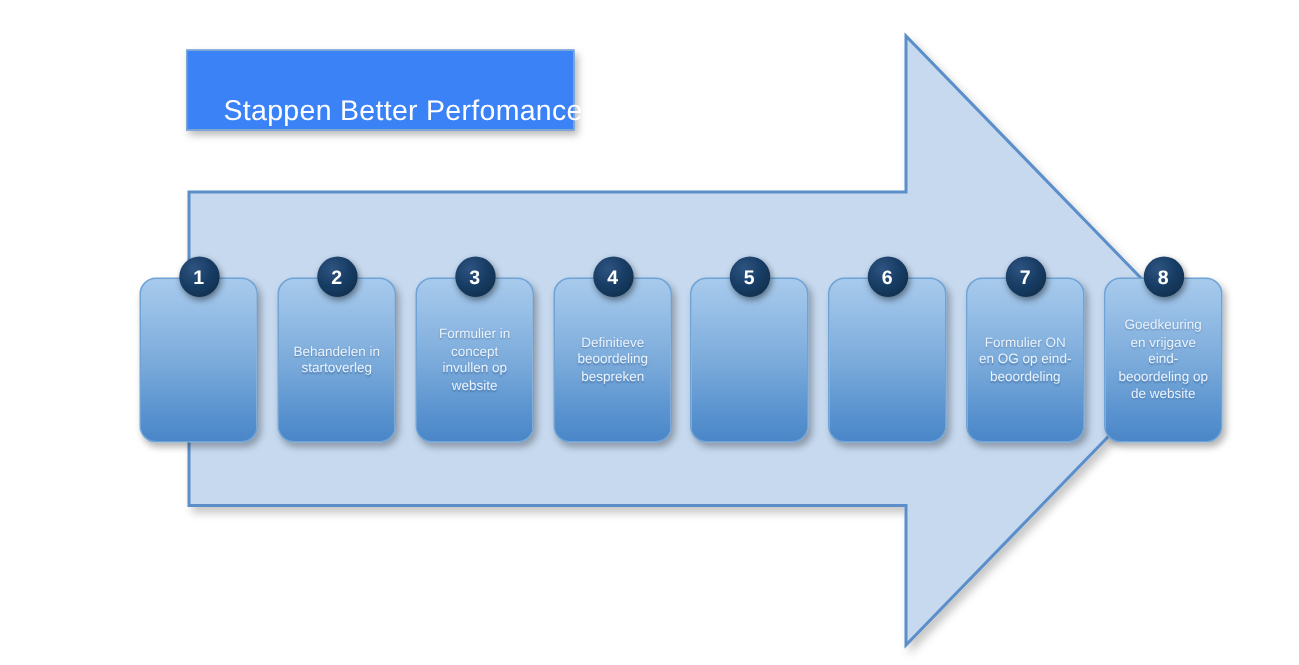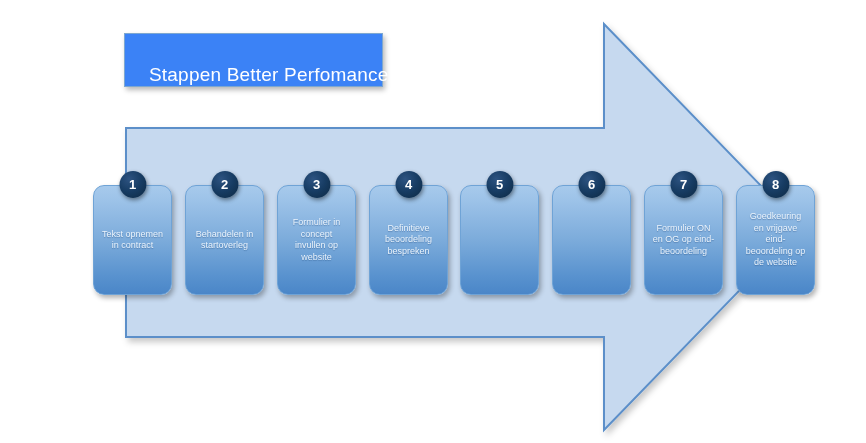--- a/index.html
+++ b/index.html
@@ -82,22 +82,20 @@
     </defs>
     <polygon points="126,128 604,128 604,24 801,227 604,430 604,337 126,337" fill="#c6d9ef" stroke="#5b8fc9" stroke-width="2" filter="url(#arrowShadow)"></polygon>
   </svg>
 
   <div class="title-box">
     <span class="title-text">Stappen Better Perfomance</span>
   </div>
 
   <div class="step" style="left:93px;">
     <div class="badge">1</div>
-    <span class="step-label">Tekst opnemen
-in contract</span>
   </div>
 
   <div class="step" style="left:185px;">
     <div class="badge">2</div>
     <span class="step-label">Behandelen in
 startoverleg</span>
   </div>
 
   <div class="step" style="left:277px;">
     <div class="badge">3</div>

